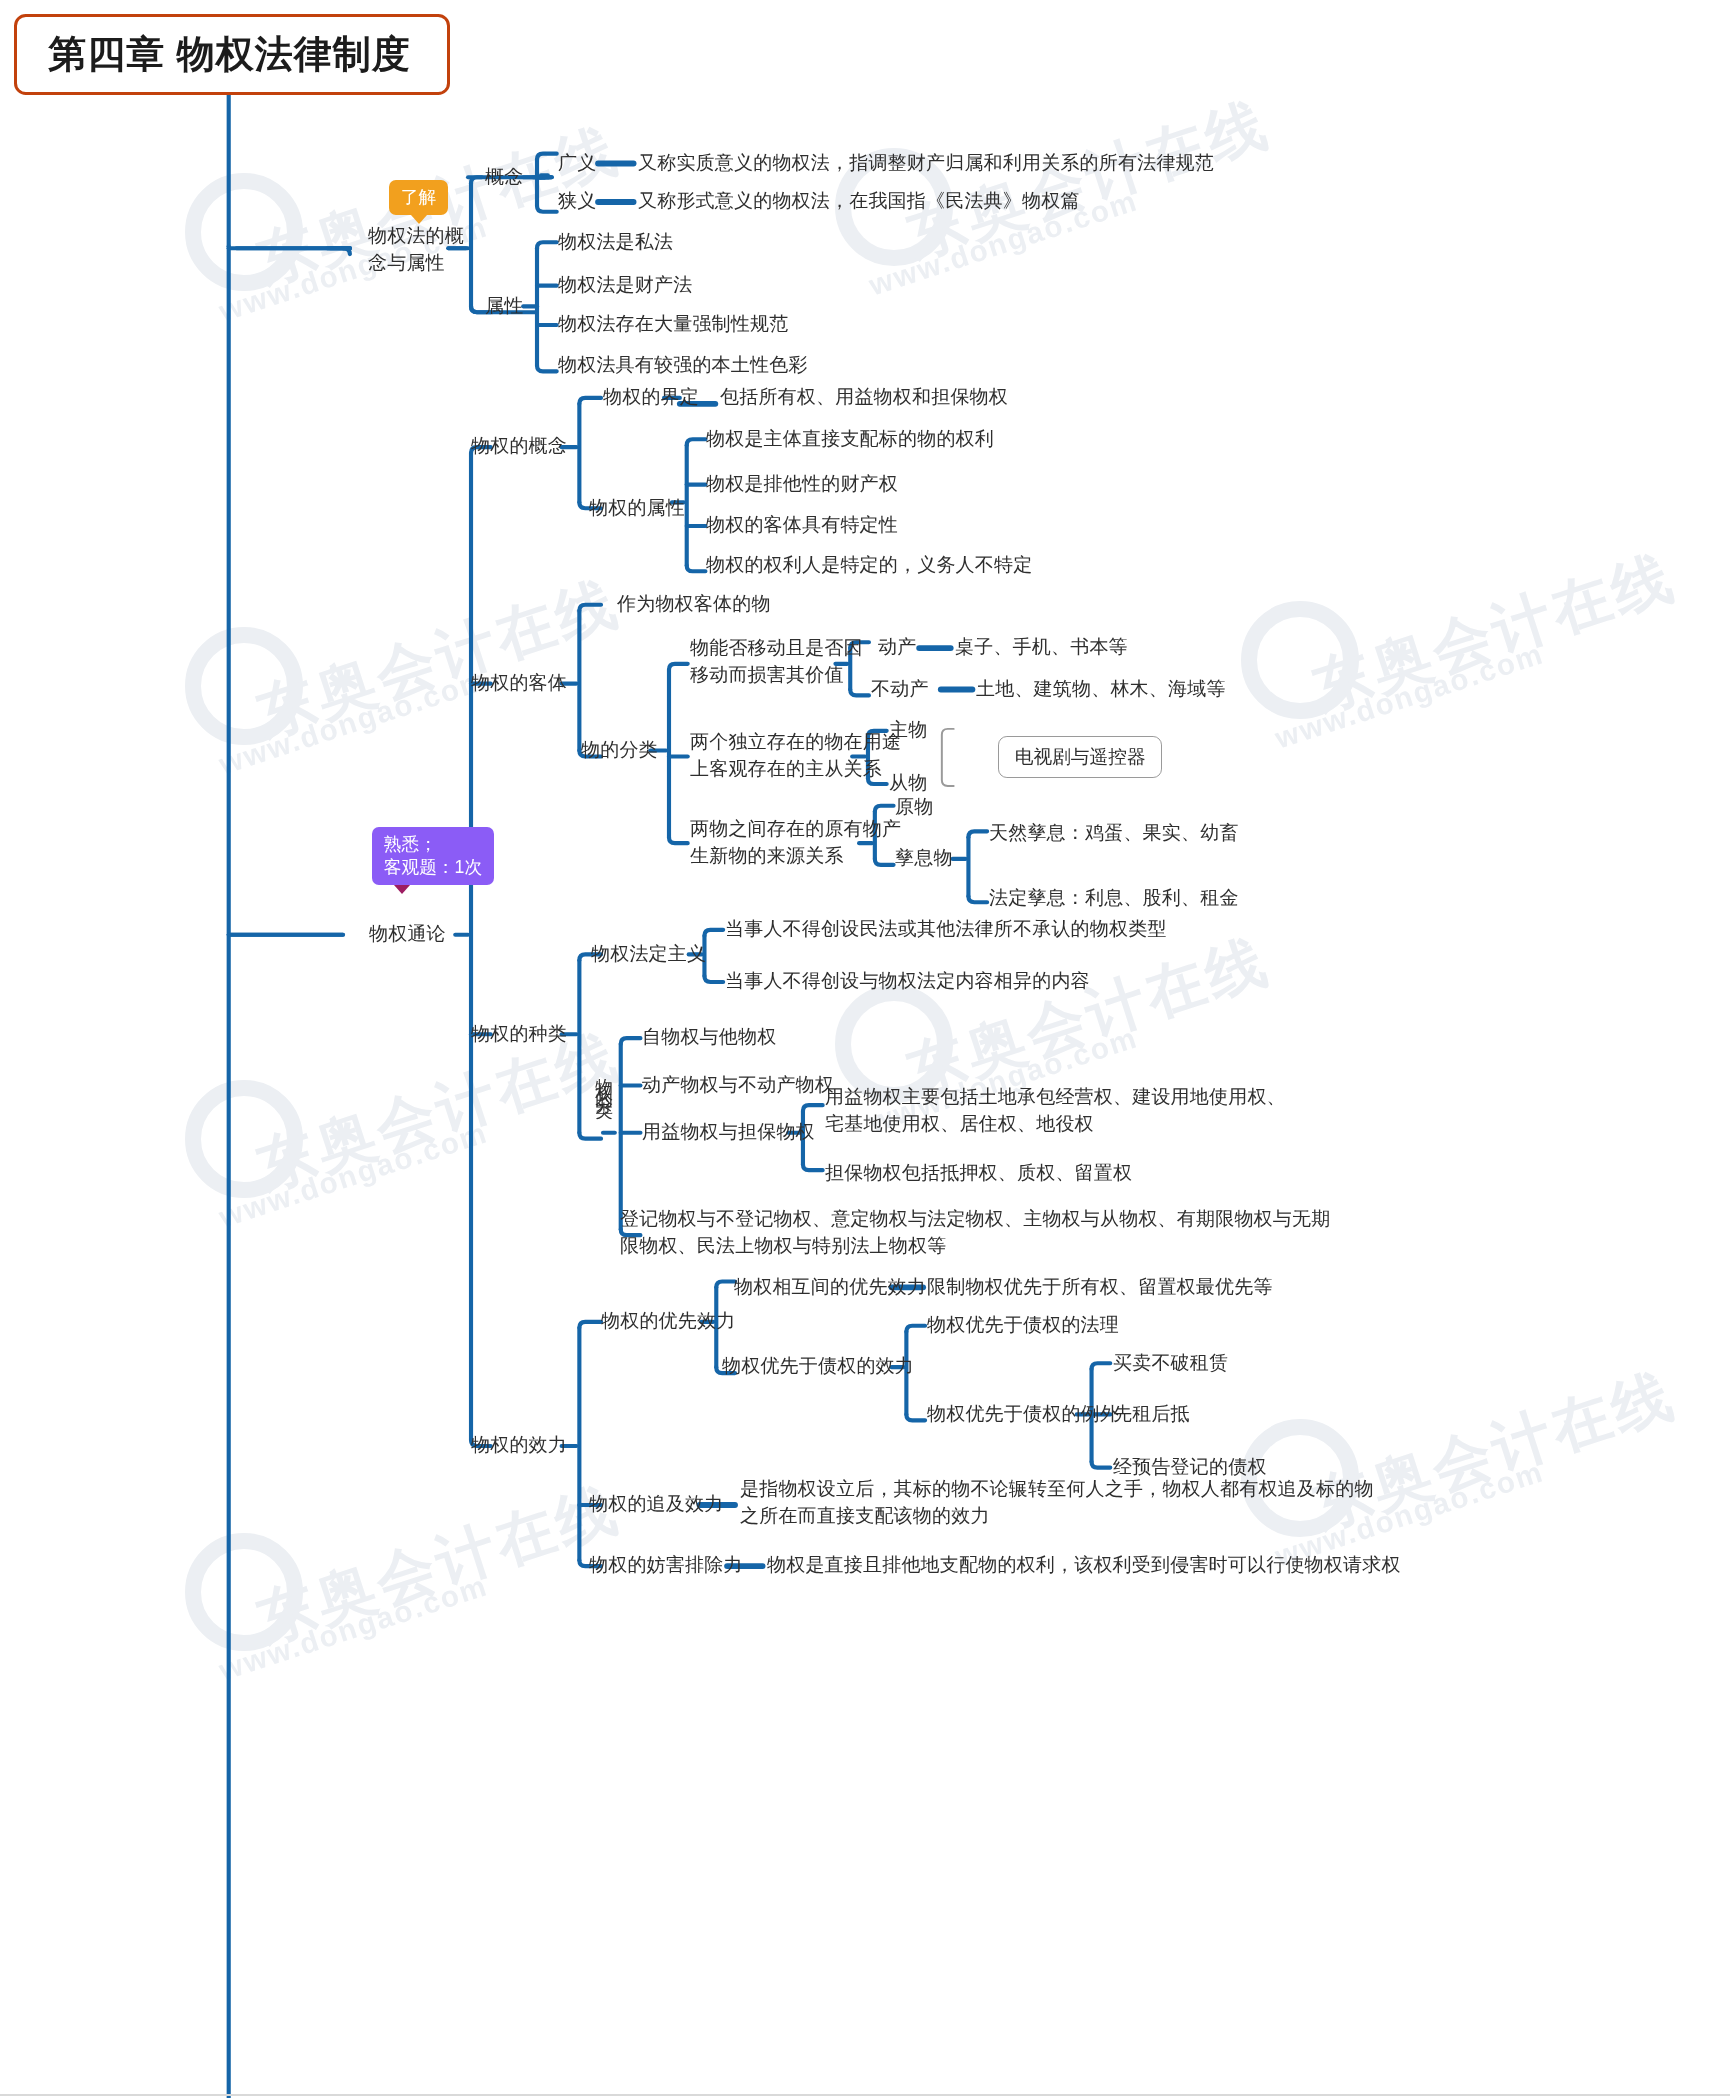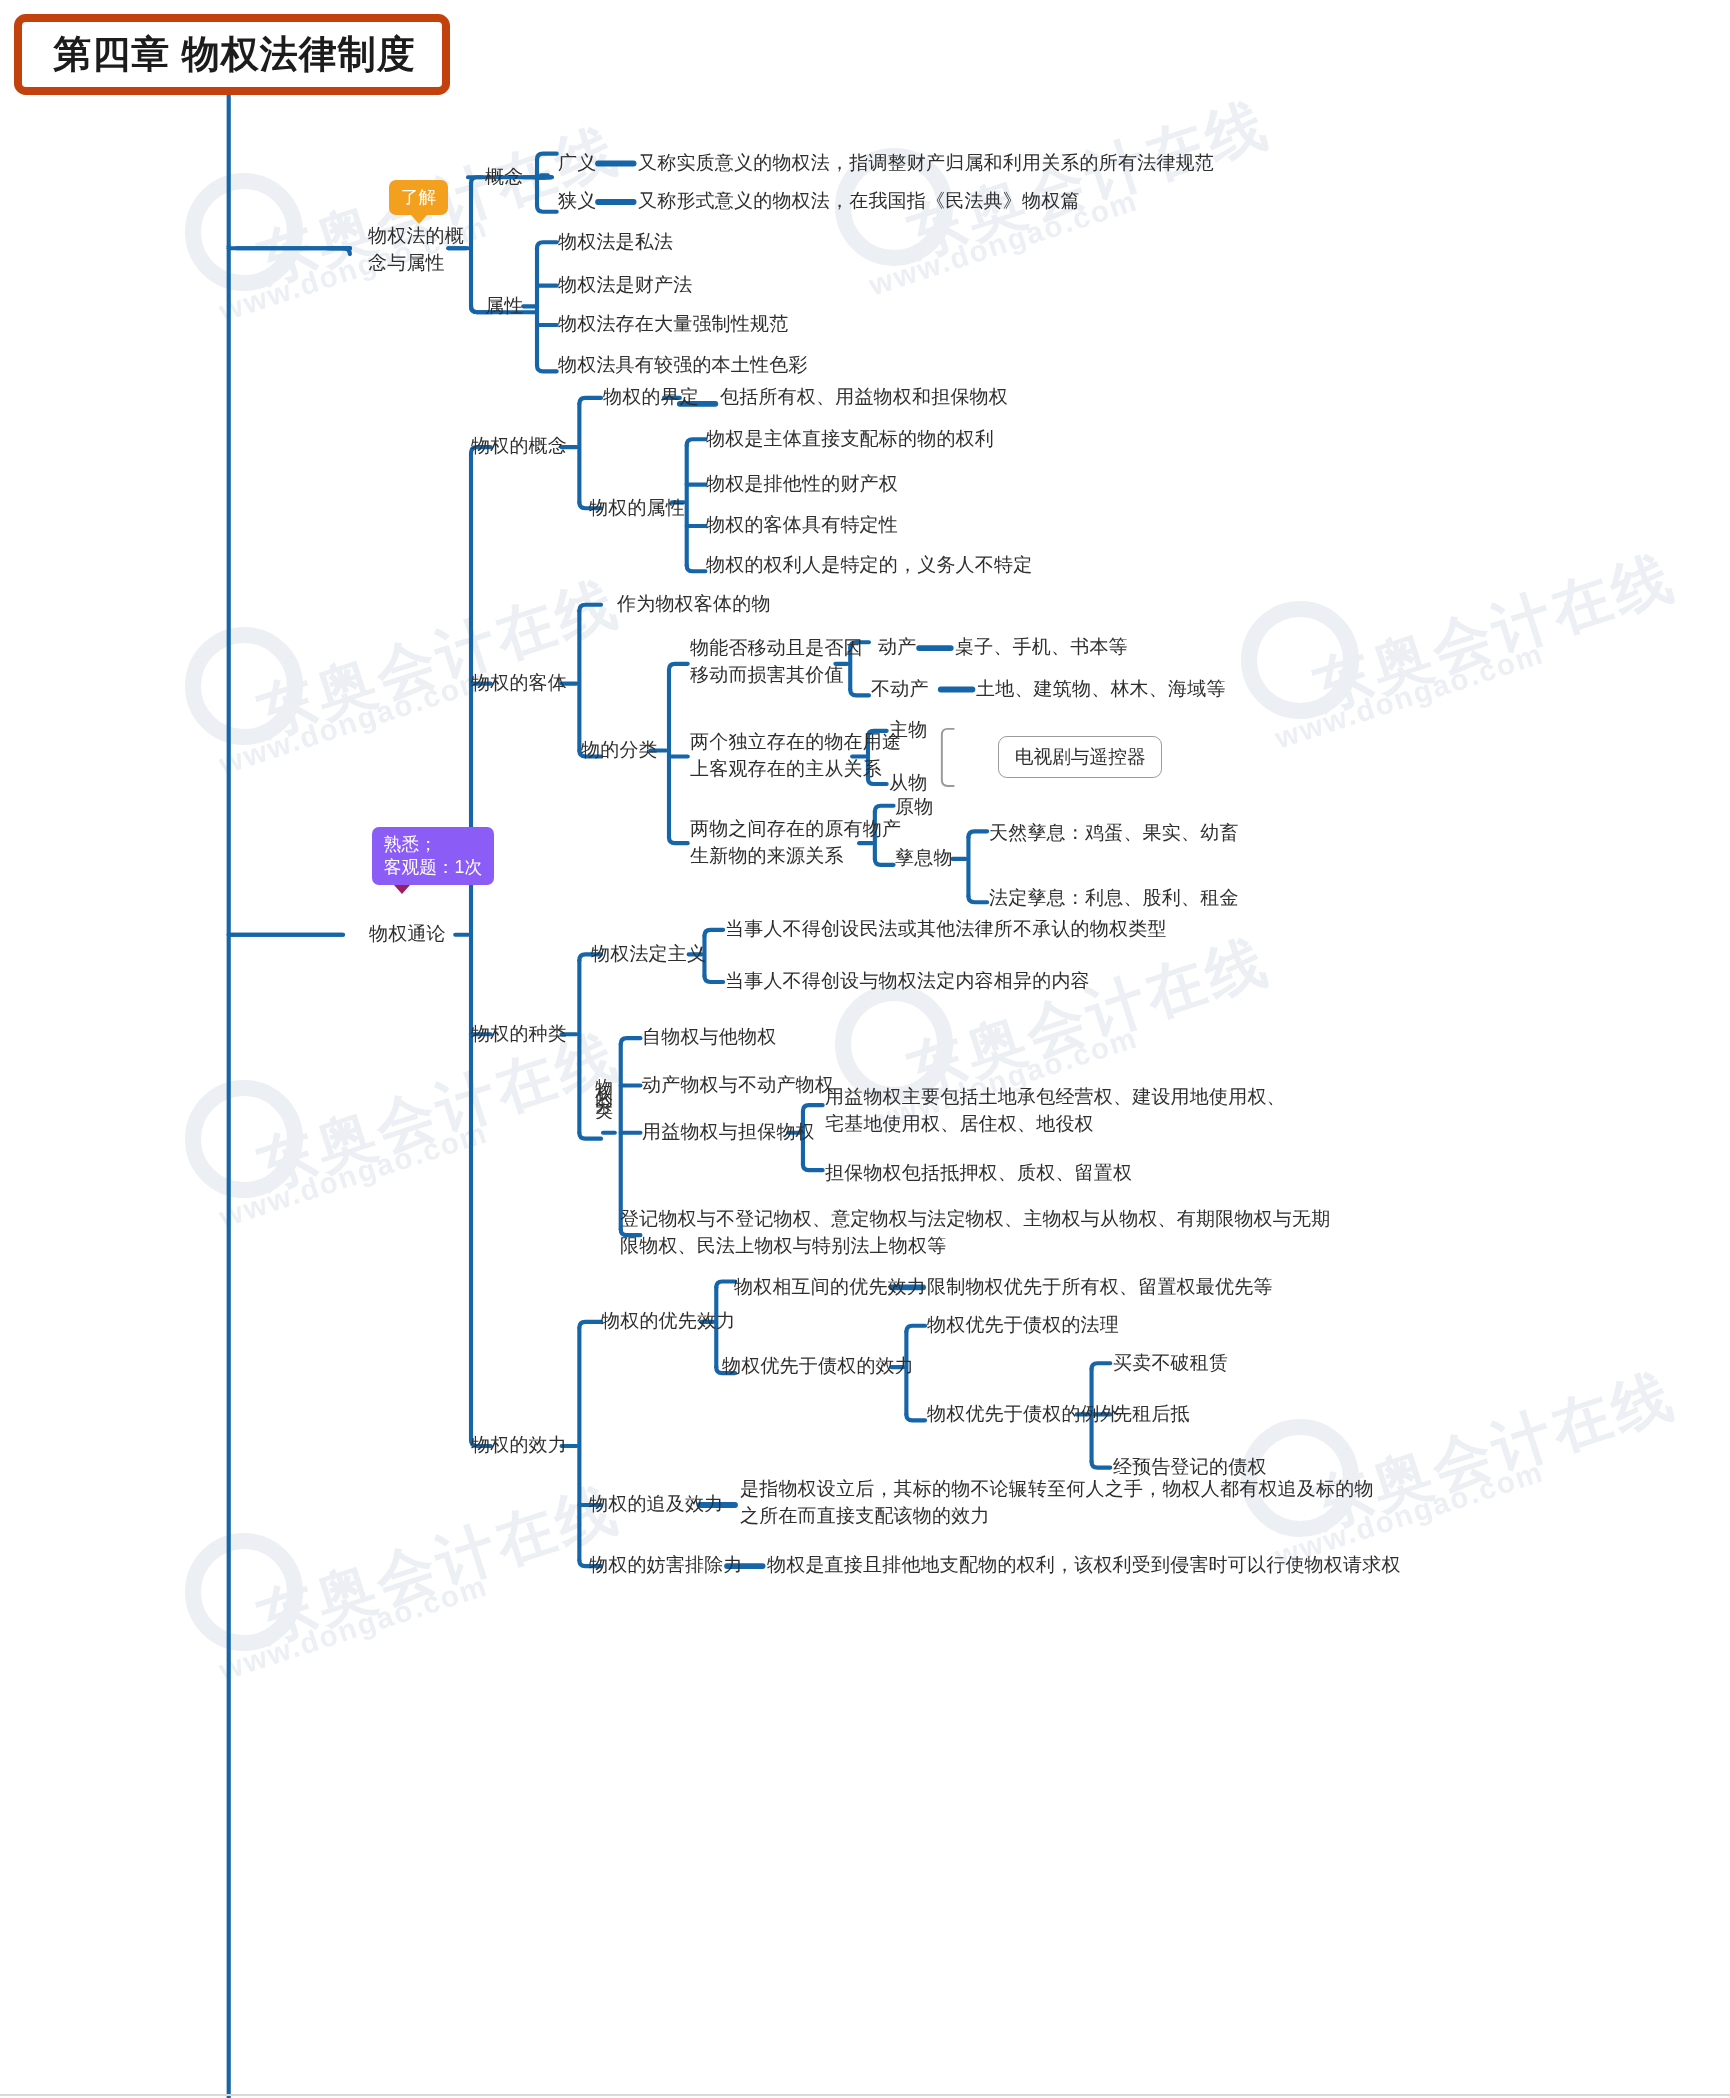--- a/index.html
+++ b/index.html
@@ -46,21 +46,21 @@
     color:#2e2e2e;
     white-space:pre;
     letter-spacing:0.2px;
   }
 
   
   #root-title {
     position:absolute;
     left:13.8px; top:13.8px;
     width:436px; height:81px;
-    border:8px solid #c2410c;
+    border:3px solid #c2410c;
     border-radius:11.8px;
     background:#ffffff;
     display:flex; align-items:center;
     padding-left:31.5px;
     z-index:3;
   }
   #root-title .t {
     font-size:38px;
     font-weight:bold;
     color:#1c1c1c;

